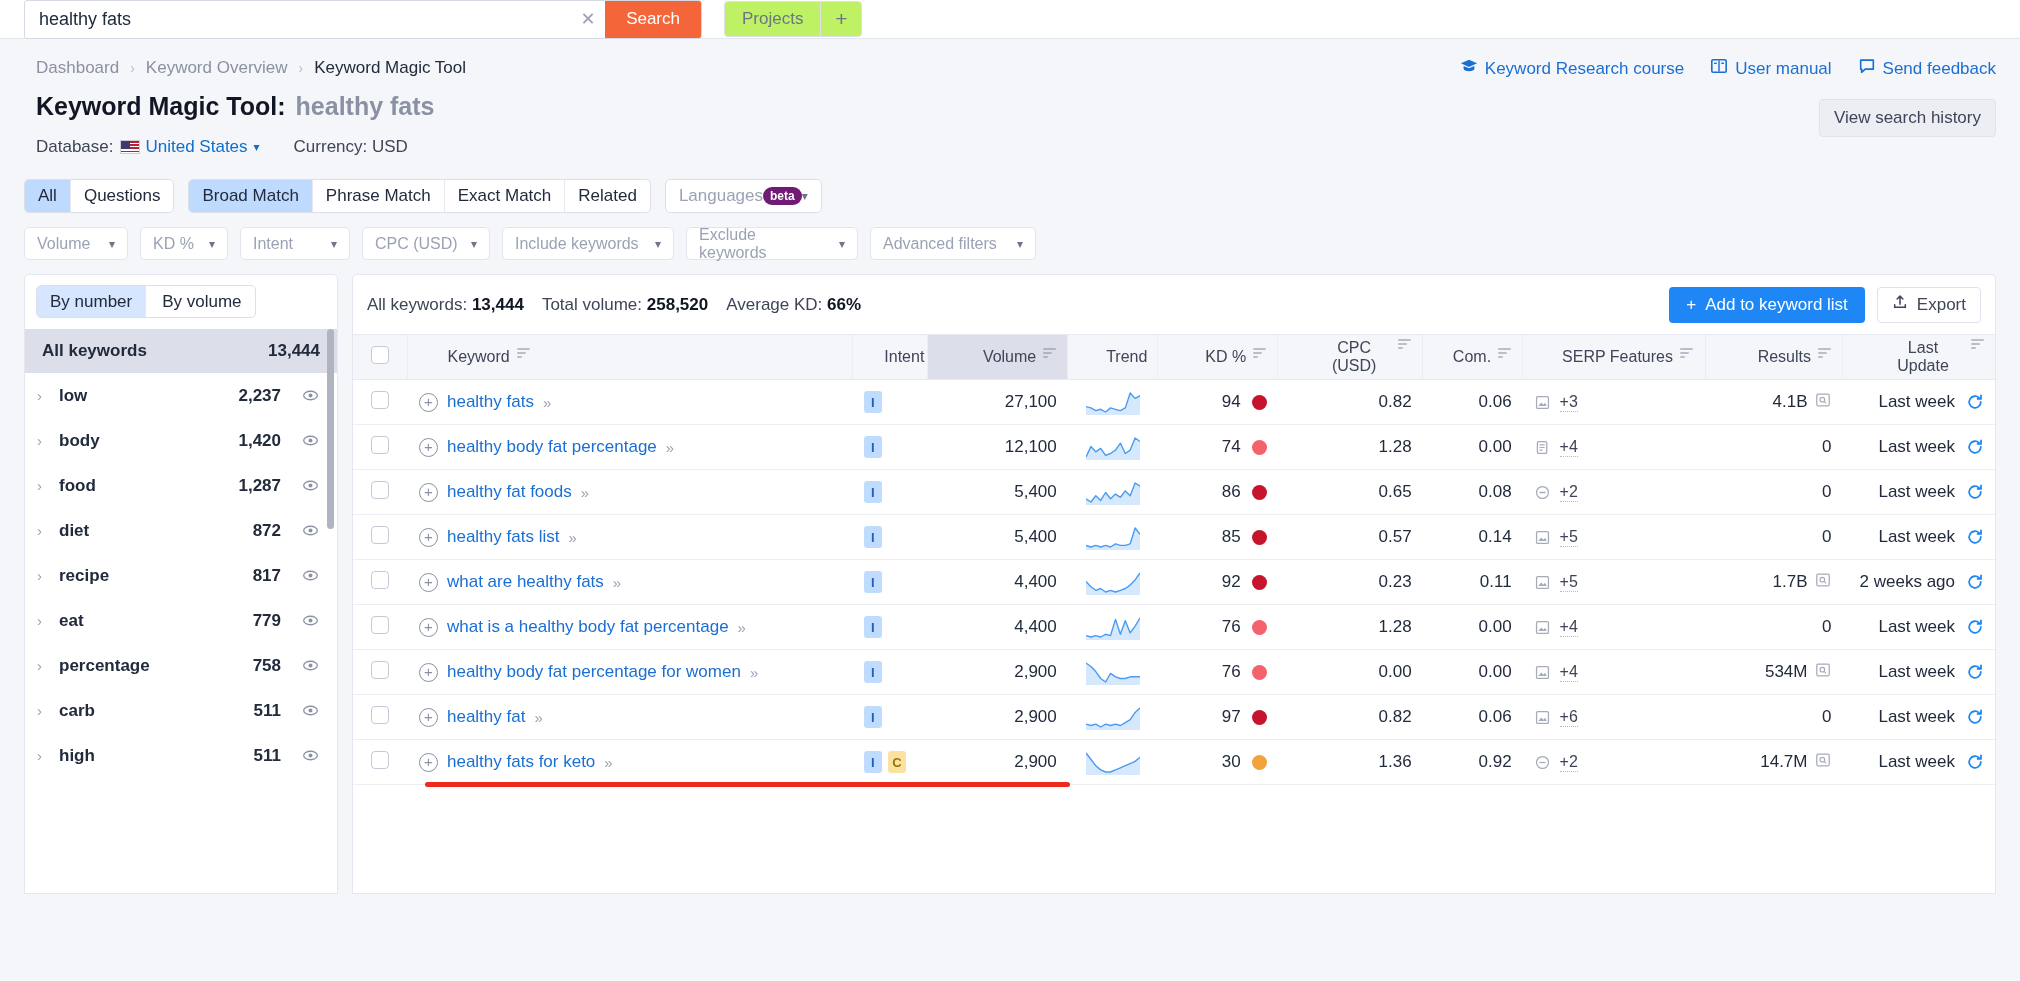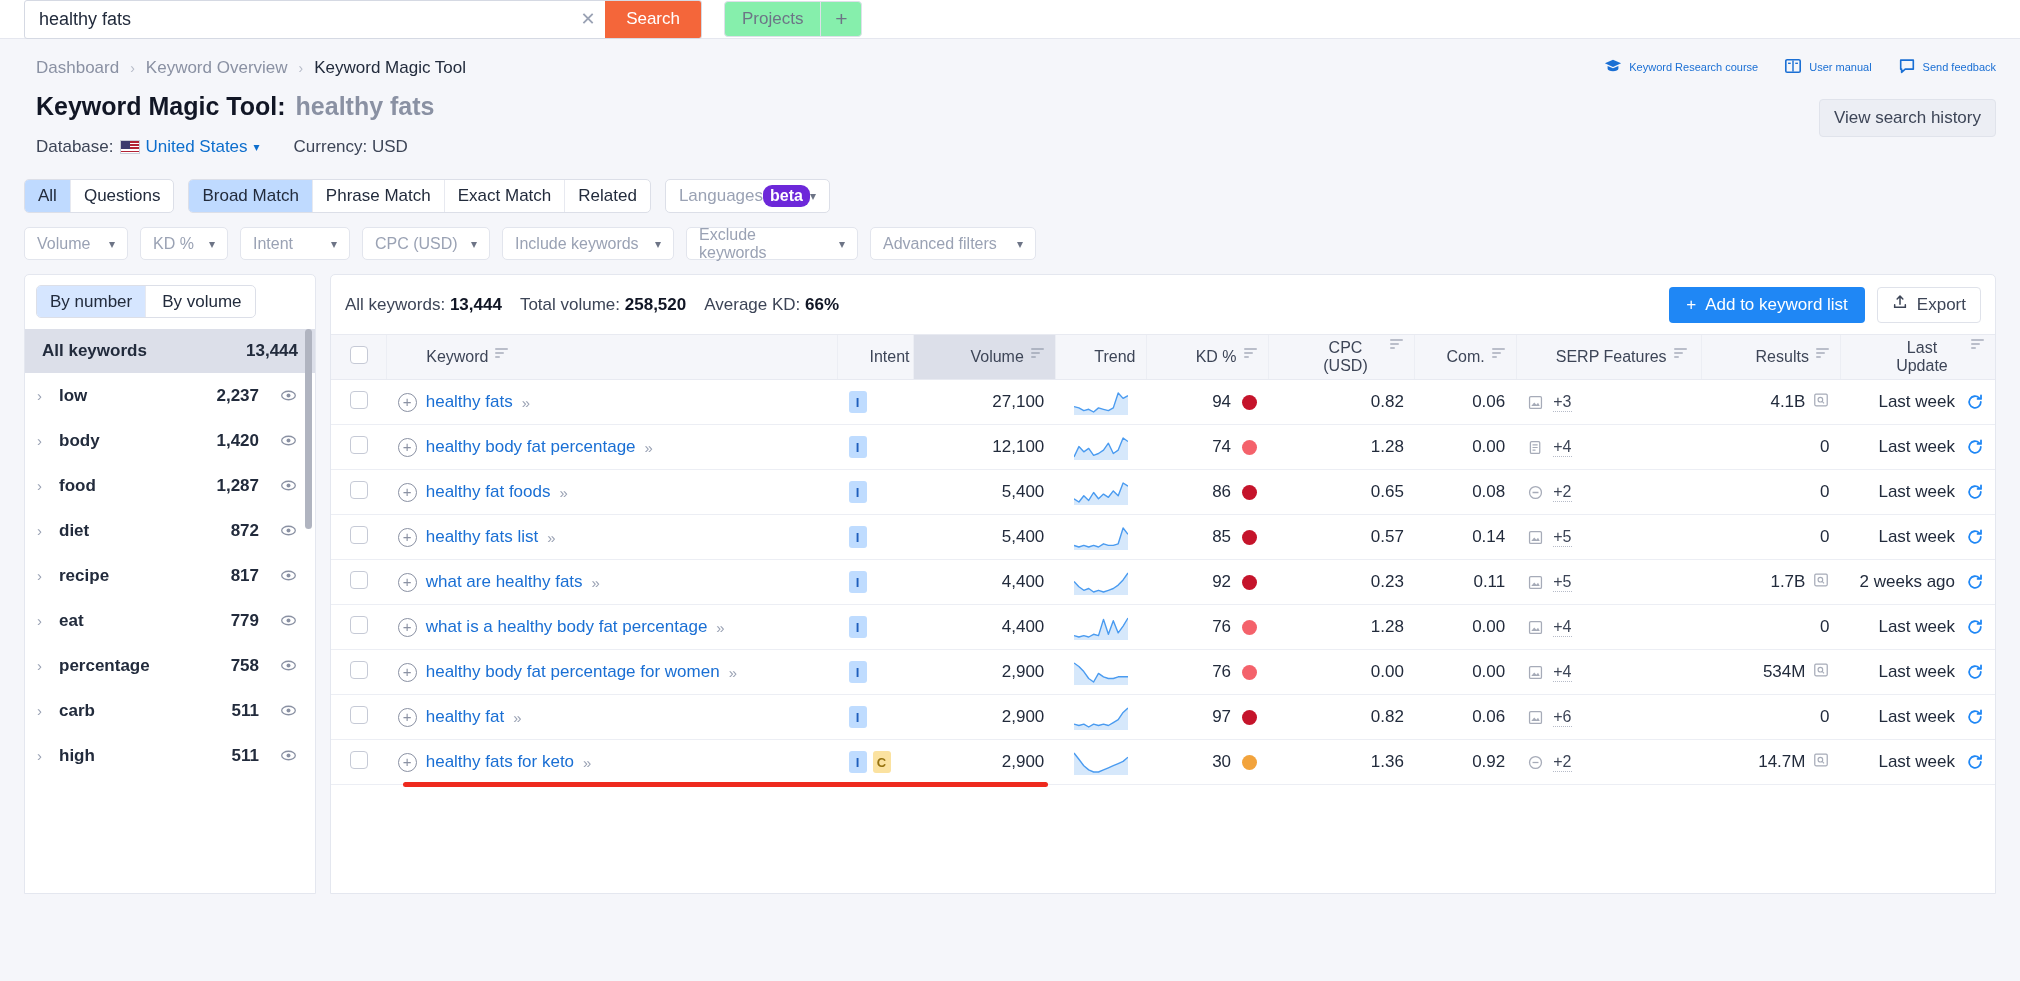--- a/index.html
+++ b/index.html
@@ -57,21 +57,21 @@
     font-family: "Liberation Sans", sans-serif;
     cursor: pointer;
     font-weight: 400;
   }
   .projects-group {
     display: flex; align-items: center;
     margin-left: 22px;
     height: 36px;
     border: 1px solid #dde0e9;
     border-radius: 4px;
-    background: #86efac;
+    background: #bef264;
     overflow: hidden;
   }
   .projects-btn {
     padding: 0 17px; height: 100%;
     display: flex; align-items: center;
     font-size: 17px; color: #6d7486;
     border-right: 1px solid #dde0e9;
     cursor: pointer;
   }
   .plus-btn {
@@ -121,21 +121,21 @@
   .flag .canton {
     position: absolute; left: 0; top: 0; width: 9px; height: 7.5px;
     background: #3c3b6e;
   }
   .db-link { color: #0d6ecd; cursor: pointer; }
   .caret { font-size: 12px; color: #0d6ecd; }
 
   .head-links {
     position: absolute; right: 24px; top: 18px;
     display: flex; align-items: center; gap: 26px;
-    font-size: 11px;
+    font-size: 17px;
   }
   .hlink {
     display: flex; align-items: center; gap: 7px;
     color: #1a6fd4; cursor: pointer;
   }
   .hist-btn {
     position: absolute; right: 24px; top: 60px;
     background: #eceef4;
     border: 1px solid #e0e3eb;
     border-radius: 4px;
@@ -173,22 +173,22 @@
     background: #fff;
     border: 1px solid #dcdfe8;
     border-radius: 5px;
     height: 34px;
     padding: 0 13px;
     font-size: 17px;
     color: #9aa2b4;
     cursor: pointer;
   }
   .beta-pill {
-    background: #6d28d9; color: #fff;
-    font-size: 16px; font-weight: bold;
+    background: #701a75; color: #fff;
+    font-size: 12px; font-weight: bold;
     border-radius: 9px; padding: 2px 7px;
   }
   .chev { font-size: 12px; color: #6d7486; }
 
   .drops-row { display: flex; align-items: center; gap: 12px; margin-top: 14px; }
   .drop {
     display: flex; align-items: center; justify-content: space-between;
     gap: 12px;
     background: #fff;
     border: 1px solid #e2e5ed;
@@ -203,21 +203,21 @@
   
   .main {
     display: flex;
     padding: 0 24px;
     gap: 14px;
     height: 620px;
   }
 
   
   .sidebar {
-    width: 292px;
+    width: 314px;
     background: #fff;
     border: 1px solid #e4e7ef;
     border-radius: 5px 5px 0 0;
     display: flex; flex-direction: column;
     overflow: hidden;
     position: relative;
   }
   .side-toggle {
     display: flex; padding: 10px 11px 11px 11px;
   }

